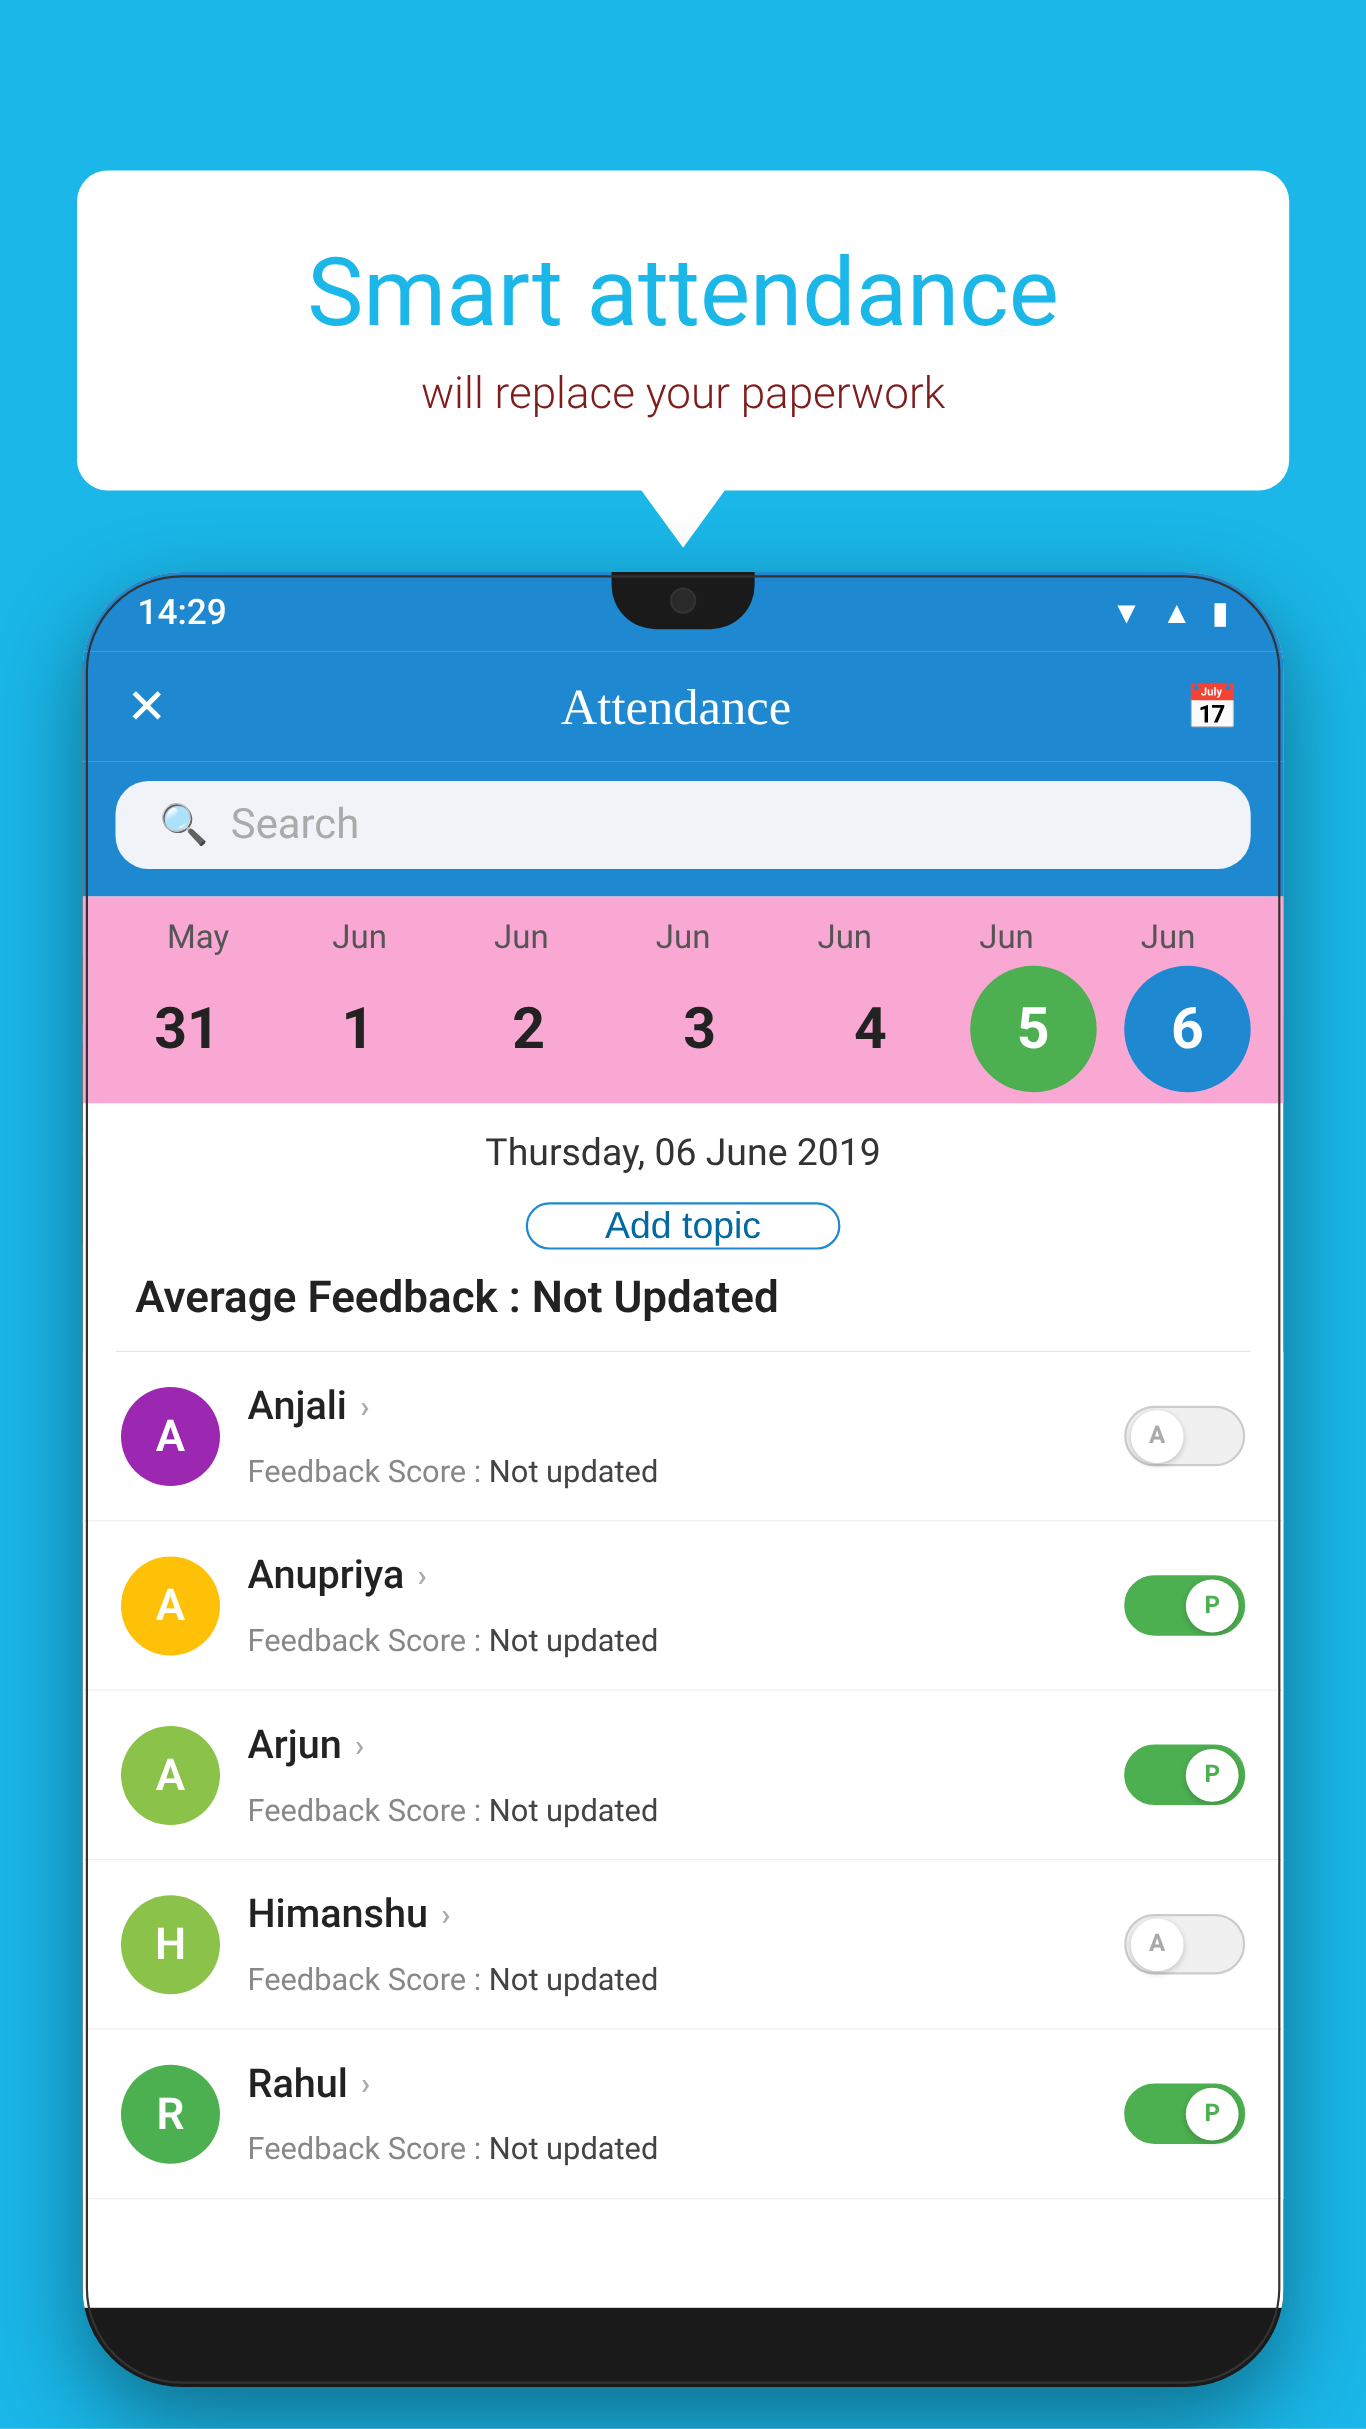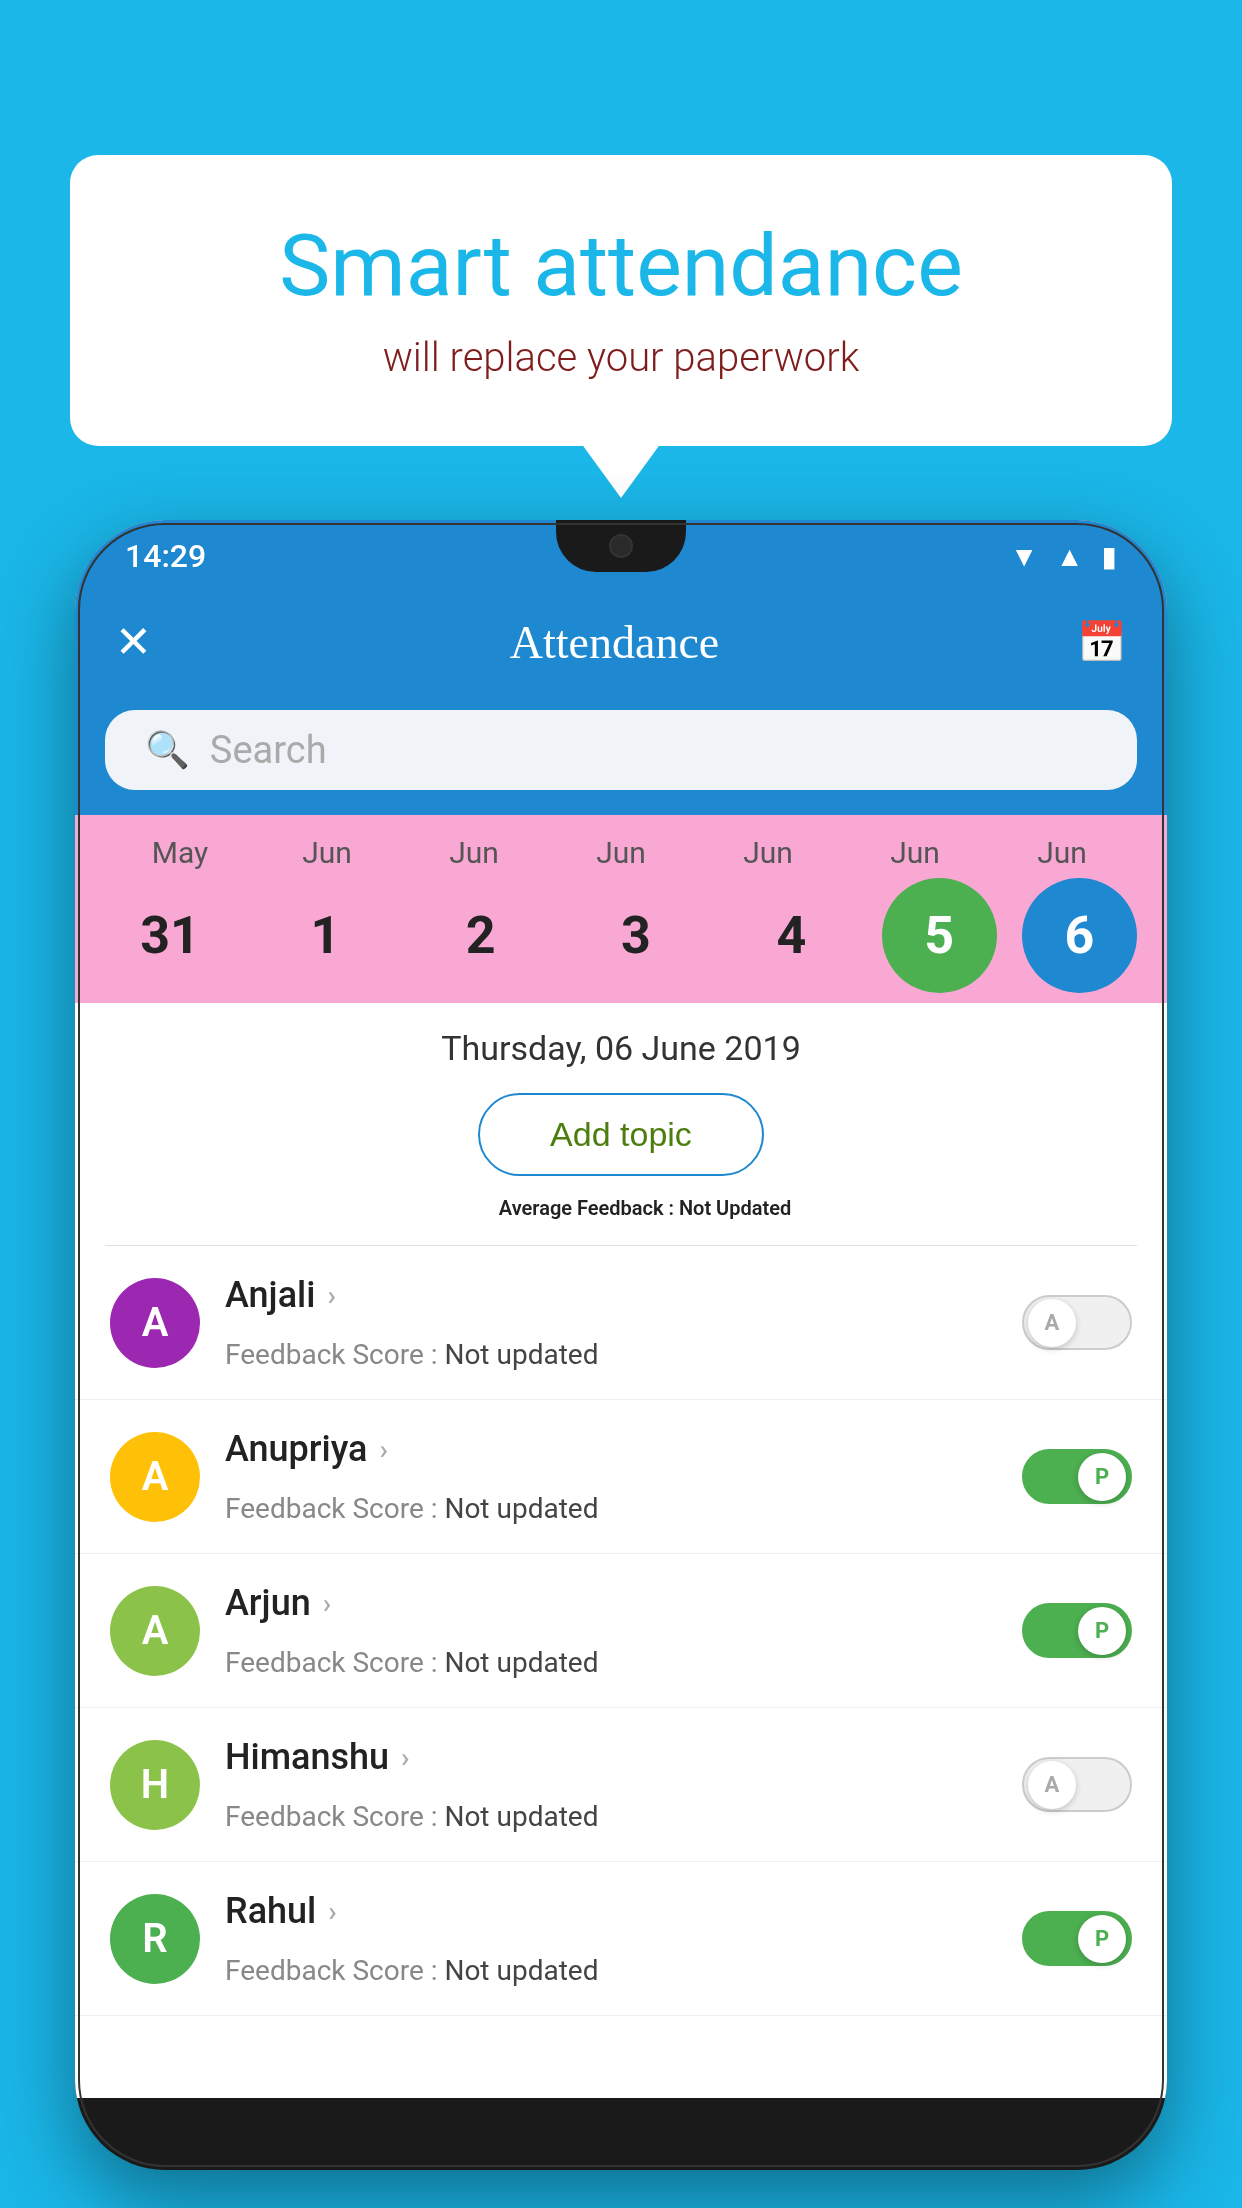--- a/index.html
+++ b/index.html
@@ -266,31 +266,30 @@
     
     .add-topic-btn {
       display: flex;
       justify-content: center;
       padding: 10px 0 20px;
     }
 
     .add-topic-btn button {
       border: 2px solid #1e88d0;
       background: white;
-      color: #4d7c0f;
+      color: #0369a1;
       border-radius: 50px;
-      padding: 20px 70px;
+      padding: 0 70px;
       font-size: 34px;
       cursor: pointer;
     }
 
     
     .avg-feedback {
-      text-align: center;
-      font-size: 20px;
+      font-size: 40px;
       color: #888;
       padding-bottom: 25px;
       padding-left: 48px;
     }
 
     .avg-feedback span {
       color: #222;
       font-weight: 600;
     }
 

